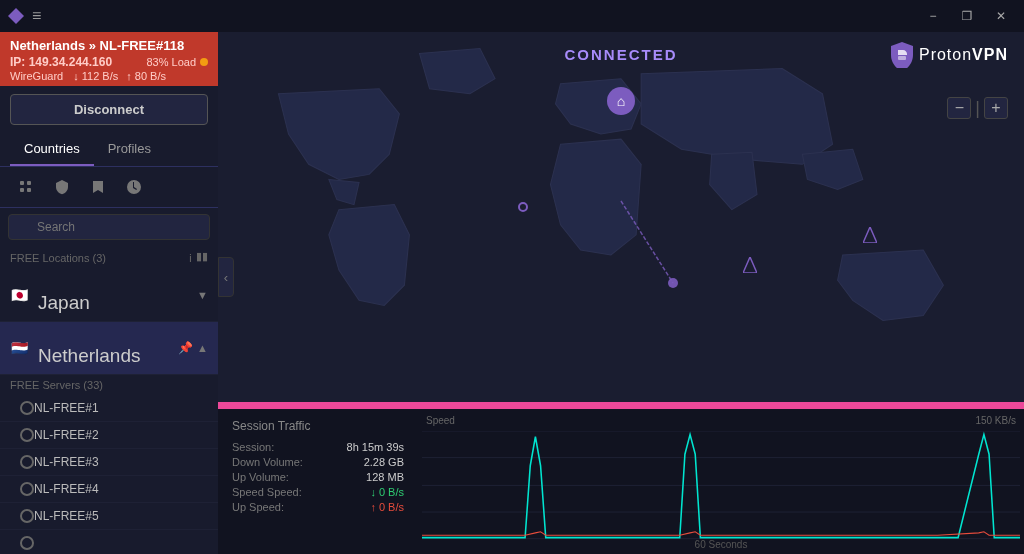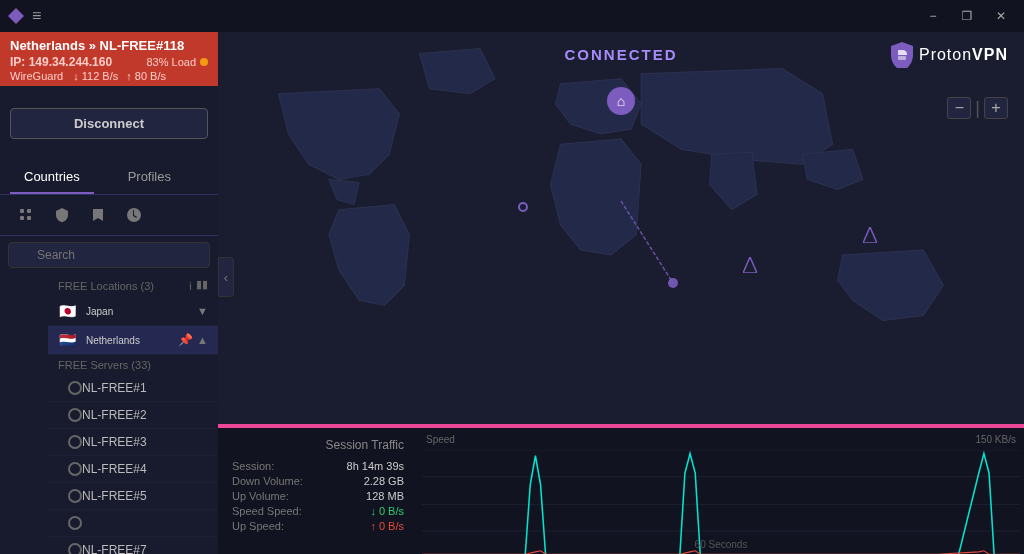--- a/index.html
+++ b/index.html
@@ -120,21 +120,21 @@
     }
     .conn-speeds {
       display: flex;
       gap: 8px;
       font-size: 11px;
       color: #ffccc7;
     }
 
     
     .disconnect-wrap {
-      padding: 22px 10px;
+      padding: 8px 10px;
       flex-shrink: 0;
     }
     .disconnect-btn {
       width: 100%;
       padding: 7px;
       background: #222540;
       border: 1px solid #555;
       border-radius: 4px;
       color: #ccc;
       font-size: 13px;
@@ -142,21 +142,20 @@
       cursor: pointer;
       text-align: center;
     }
 
     
     .tabs {
       display: flex;
       border-bottom: 1px solid #2d3060;
       flex-shrink: 0;
       padding: 0 10px;
-      gap: 20px;
     }
     .tab {
       padding: 8px 14px;
       font-size: 13px;
       color: #999;
       cursor: pointer;
       border-bottom: 2px solid transparent;
     }
     .tab.active {
       color: white;
@@ -211,21 +210,20 @@
       font-size: 12px;
       pointer-events: none;
     }
 
     
     .country-list {
       flex: 1;
       overflow-y: auto;
       scrollbar-width: thin;
       scrollbar-color: #333 transparent;
-      padding-left: 48px;
     }
     .country-list::-webkit-scrollbar { width: 4px; }
     .country-list::-webkit-scrollbar-thumb { background: #333; }
 
     .section-label {
       padding: 4px 10px;
       font-size: 11px;
       color: #666;
       display: flex;
       align-items: center;
@@ -249,22 +247,23 @@
       width: 20px; height: 14px;
       border-radius: 2px;
       flex-shrink: 0;
       display: flex;
       align-items: center;
       justify-content: center;
       font-size: 14px;
     }
     .country-name {
       flex: 1;
-      font-size: 10px;
+      font-size: 19px;
       color: #ccc;
+      margin-top: 16px;
     }
     .country-actions {
       display: flex;
       gap: 4px;
       align-items: center;
     }
     .chevron {
       color: #777;
       font-size: 11px;
     }
@@ -402,25 +401,24 @@
       width: 100%;
       height: 70%;
     }
 
     
     .bottom-panel {
       position: absolute;
       bottom: 0;
       left: 0;
       right: 0;
-      height: 130px;
+      height: 152px;
       background: #111320;
-      border-top: 4px solid #ec4899;
-      display: flex;
-      text-align: right;
+      border-top: 7px solid #ec4899;
+      display: flex;
     }
 
     .session-info {
       padding: 10px 14px;
       width: 200px;
       flex-shrink: 0;
     }
     .session-title {
       font-size: 12px;
       color: #888;
@@ -711,21 +709,21 @@
       <svg width="14" height="16" viewBox="0 0 14 16">
           <polygon points="7,0 14,16 0,16" fill="none" stroke="#7c5cbf" stroke-width="1.5"></polygon>
         </svg>
     </div>
 
     <div class="bottom-panel">
       <div class="session-info">
         <div class="session-title">Session Traffic</div>
         <div class="session-row">
           <span class="session-key">Session:</span>
-          <span class="session-val">8h 14m 39s</span>
+          <span class="session-val">8h 15m 39s</span>
         </div>
         <div class="session-row">
           <span class="session-key">Down Volume:</span>
           <span class="session-val">
             <span>2.28 GB</span>
           </span>
         </div>
         <div class="session-row">
           <span class="session-key">Up Volume:</span>
           <span class="session-val">128 MB</span>

